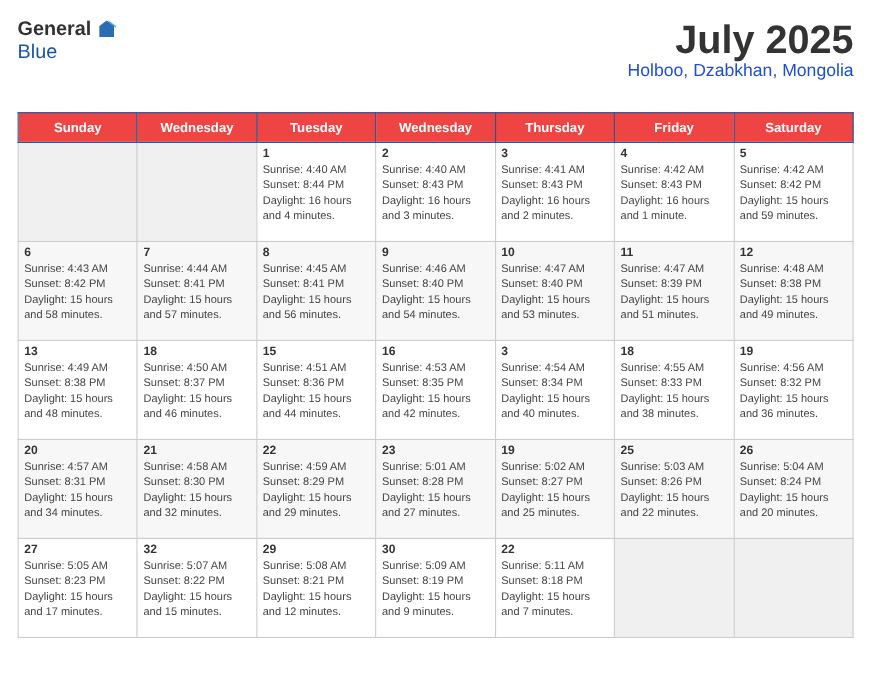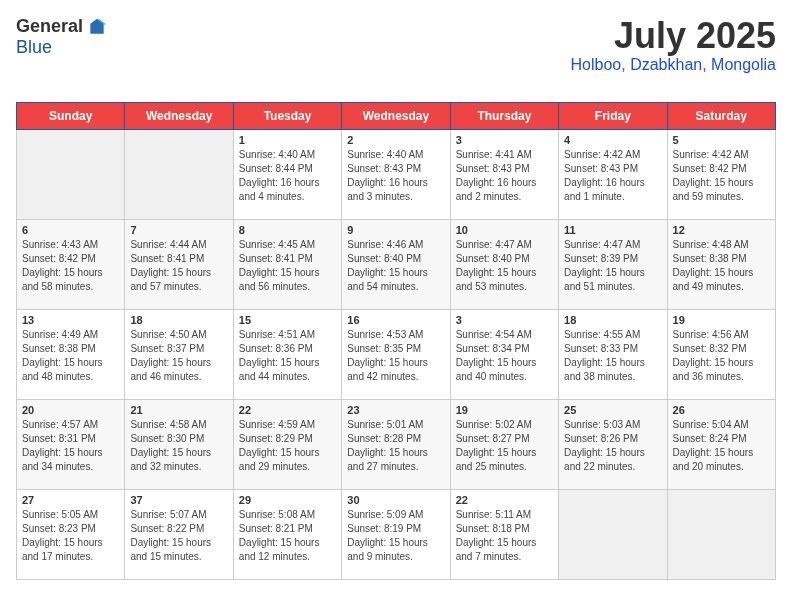--- a/index.html
+++ b/index.html
@@ -241,21 +241,21 @@
           <span class="day-num">26</span>
           <div class="cell-content">Sunrise: 5:04 AM<br>Sunset: 8:24 PM<br>Daylight: 15 hours and 20 minutes.</div>
         </td>
       </tr>
       <tr>
         <td>
           <span class="day-num">27</span>
           <div class="cell-content">Sunrise: 5:05 AM<br>Sunset: 8:23 PM<br>Daylight: 15 hours and 17 minutes.</div>
         </td>
         <td>
-          <span class="day-num">37</span>
+          <span class="day-num">32</span>
           <div class="cell-content">Sunrise: 5:07 AM<br>Sunset: 8:22 PM<br>Daylight: 15 hours and 15 minutes.</div>
         </td>
         <td>
           <span class="day-num">29</span>
           <div class="cell-content">Sunrise: 5:08 AM<br>Sunset: 8:21 PM<br>Daylight: 15 hours and 12 minutes.</div>
         </td>
         <td>
           <span class="day-num">30</span>
           <div class="cell-content">Sunrise: 5:09 AM<br>Sunset: 8:19 PM<br>Daylight: 15 hours and 9 minutes.</div>
         </td>

